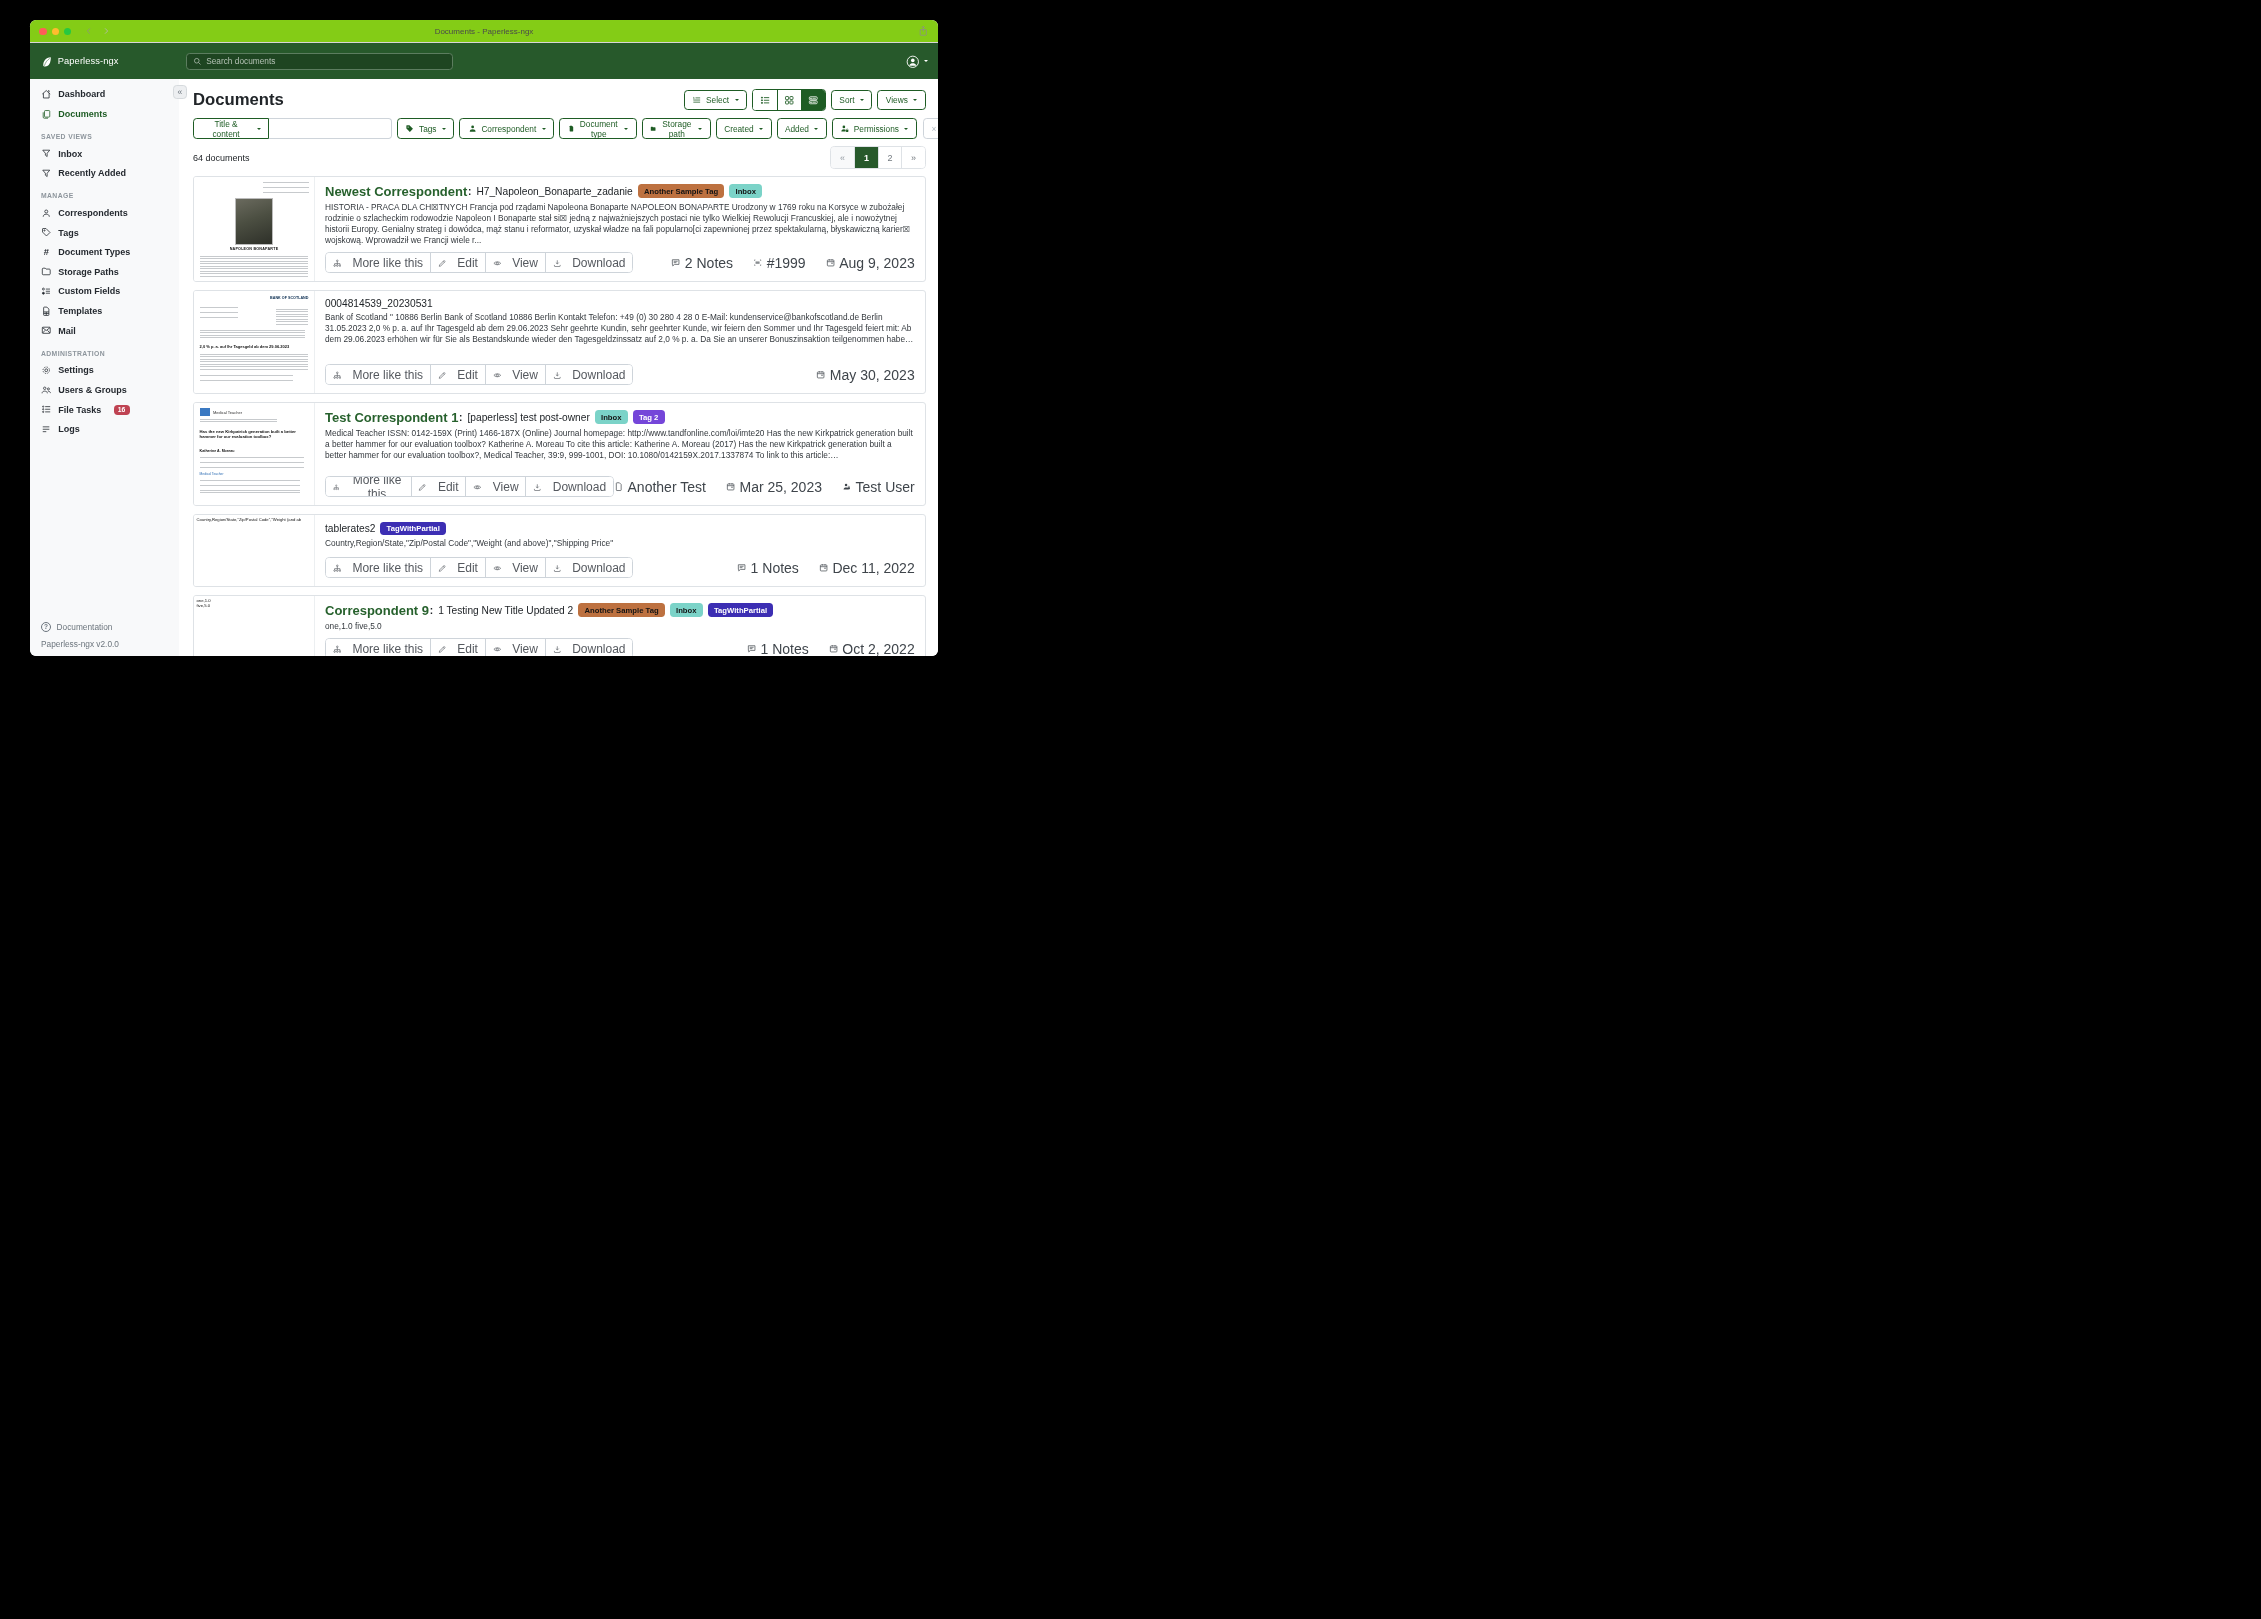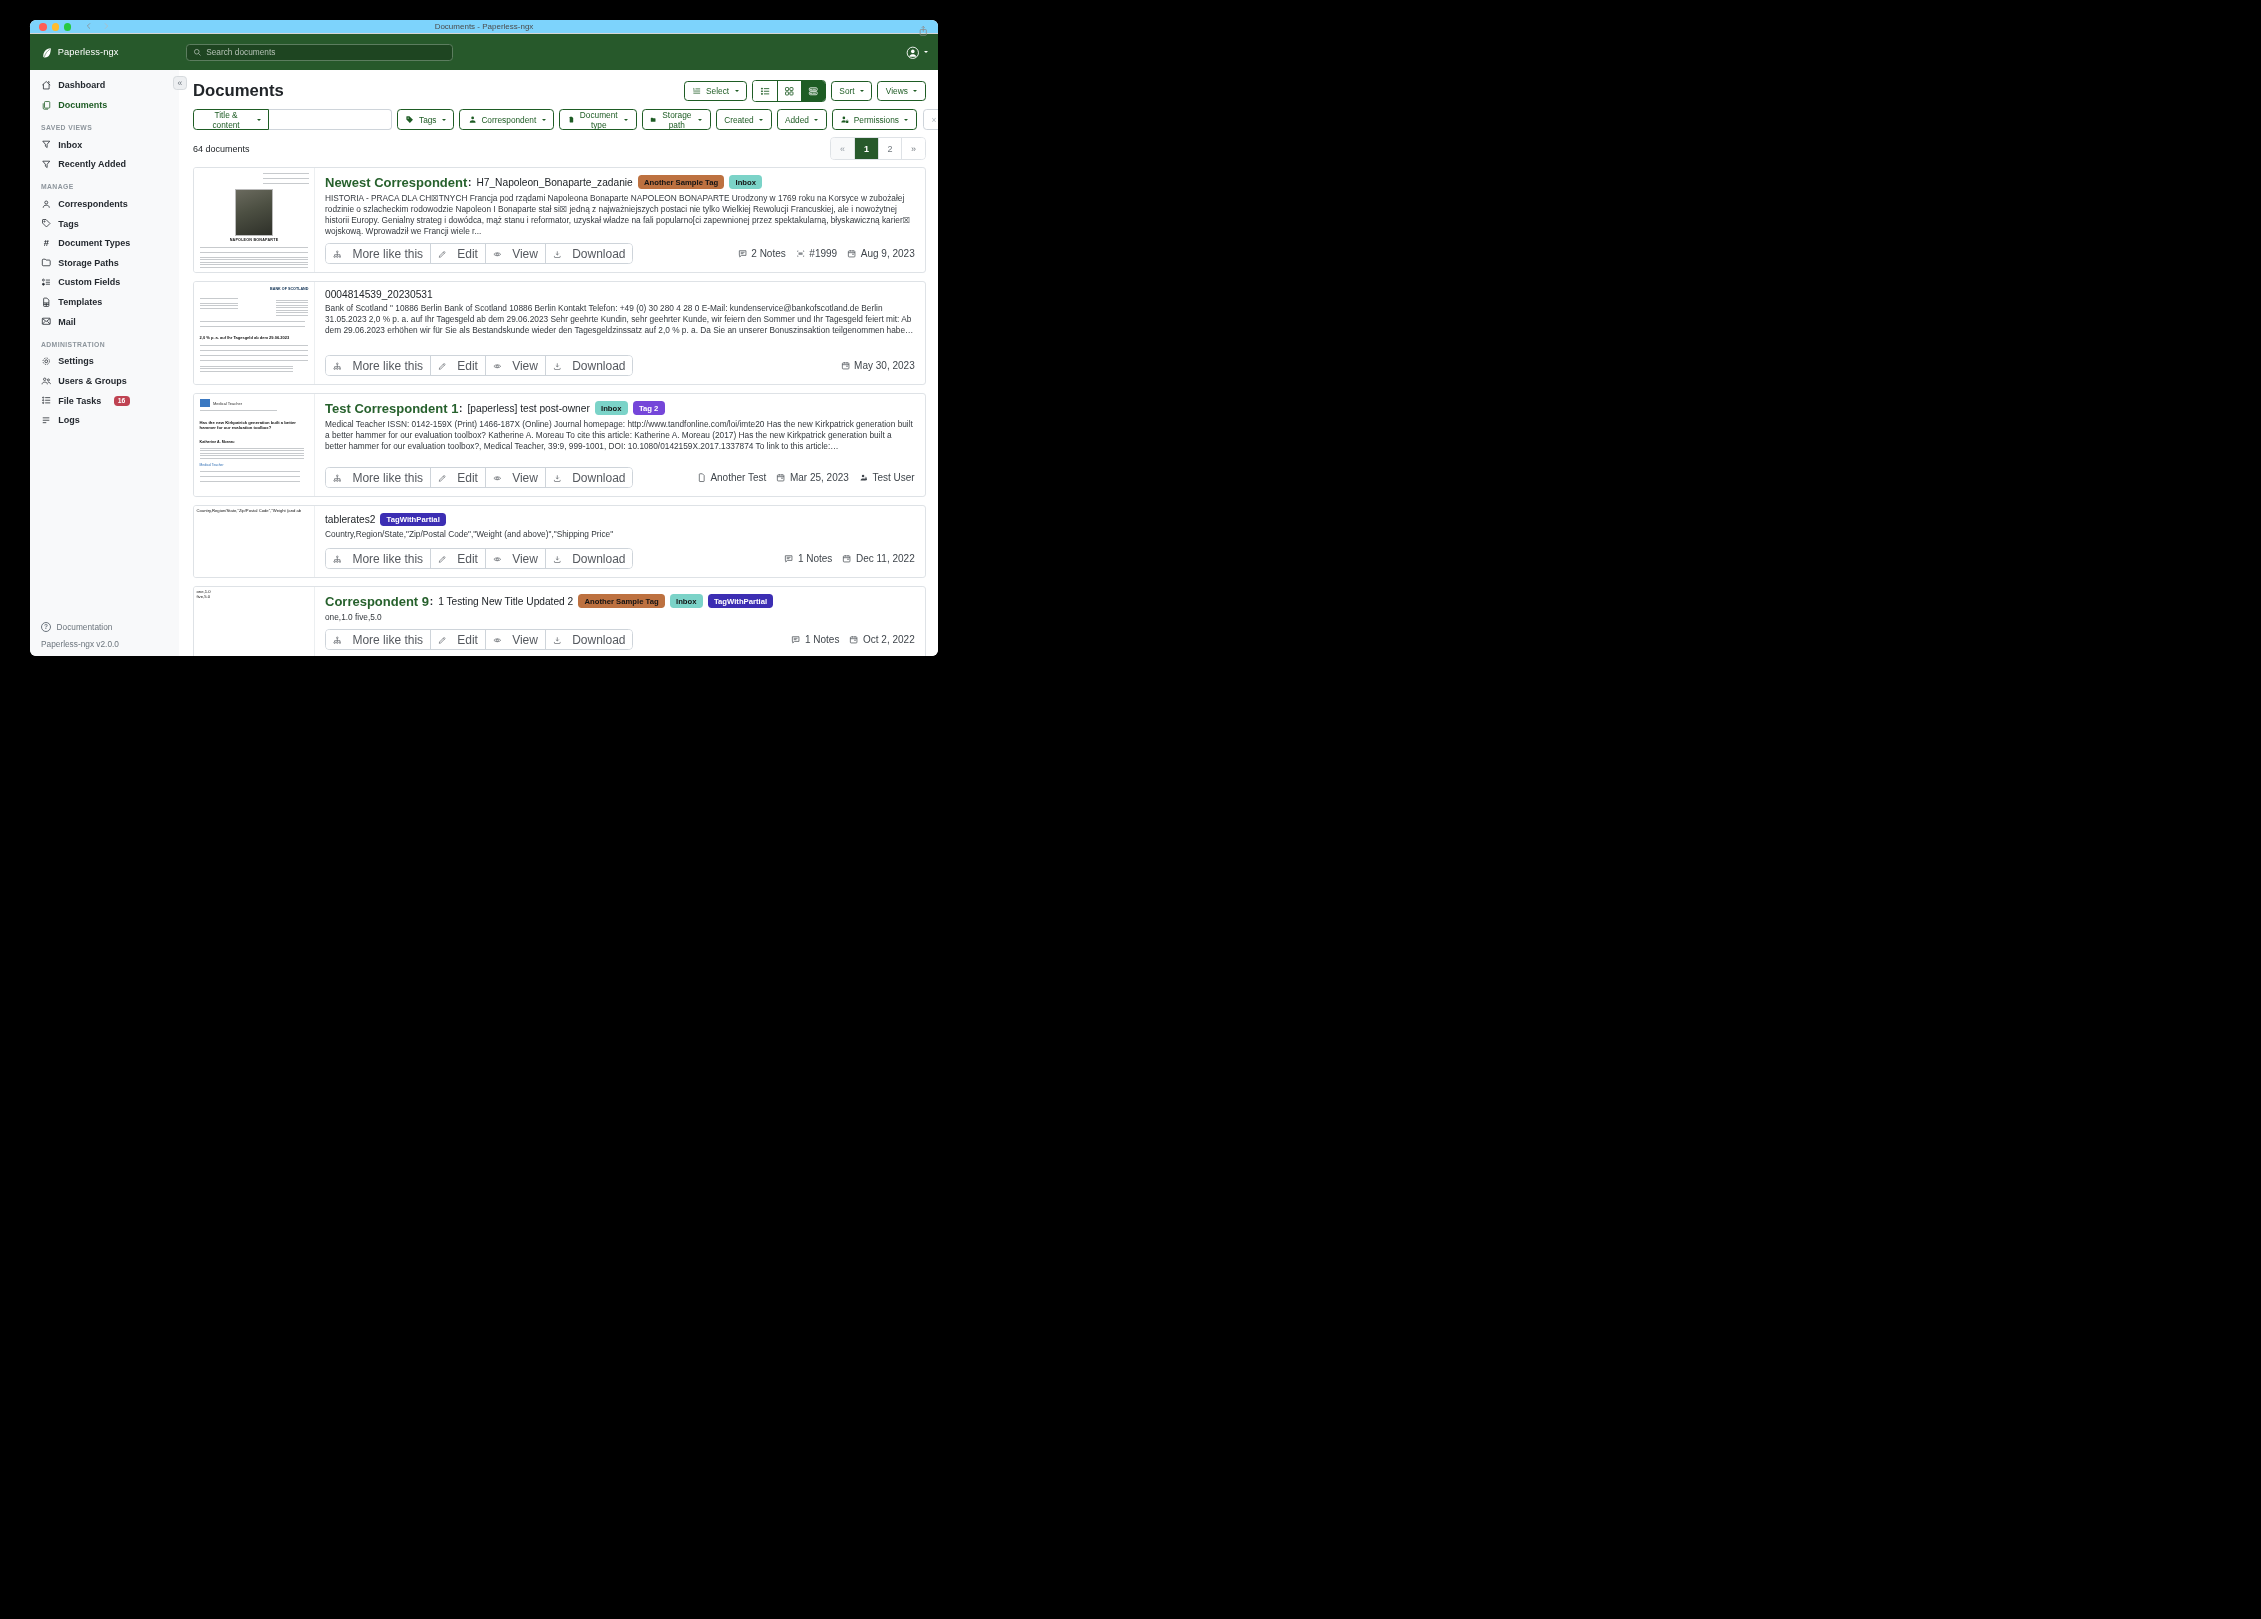--- a/index.html
+++ b/index.html
@@ -1,21 +1,21 @@
 <!DOCTYPE html>
 <html style="font-size:10px"><head>
 <meta charset="utf-8">
 <style>
   *{box-sizing:border-box;margin:0;padding:0}
   html,body{background:#000}
   body{width:968px;height:693px;font-family:"Liberation Sans","DejaVu Sans",sans-serif;-webkit-font-smoothing:antialiased;overflow:hidden}
   .screen{position:relative;width:968px;height:693px;background:#000;overflow:hidden}
   .window{position:absolute;left:30px;top:20.4px;width:908px;height:636px;border-radius:6.2px;overflow:hidden;background:#fff;display:flex;flex-direction:column;box-shadow:0 15.4px 43px rgba(0,0,0,.6)}
   
-  .titlebar{height:14px;background:#7dd3fc;border-bottom:0.6px solid #d8d6d6;display:flex;align-items:center;position:relative;flex:none}
+  .titlebar{height:23px;background:#84cc16;border-bottom:0.6px solid #d8d6d6;display:flex;align-items:center;position:relative;flex:none}
   .lights{display:flex;gap:5px;margin-left:9.3px}
   .light{width:7.4px;height:7.4px;border-radius:50%}
   .light.red{background:#ff5f57}.light.yellow{background:#febc2e}.light.green{background:#28c840}
   .navchev{display:flex;gap:8.6px;margin-left:13.6px;color:#8d8d8d}
   .navchev svg{width:8px;height:8px}
   .navchev .fwd{color:#b9b9b9}
   .tb-title{position:absolute;left:0;right:0;text-align:center;font-size:8px;color:#4b4b4b;pointer-events:none}
   .share{position:absolute;right:10px;top:5px;color:#8d8d8d}
   .share svg{width:10.5px;height:11.7px}
   
@@ -82,21 +82,21 @@
   .tsep{color:#212529;font-weight:700;font-size:10.2px;margin-left:-4.3px}
   .dtitle{color:#212529;font-weight:400;font-size:10.2px;cursor:pointer}
   .tag{font-size:7.7px;font-weight:700;padding:0 6.2px;border-radius:3.7px;white-space:nowrap;flex:none;min-height:13.6px;display:inline-flex;align-items:center;cursor:pointer}
   .preview{font-size:8.3px;line-height:1.34;color:#33383d;overflow:hidden;display:-webkit-box;-webkit-box-orient:vertical;margin-bottom:2.5px}
   .clamp4{-webkit-line-clamp:4}.clamp3{-webkit-line-clamp:3}.clamp1{-webkit-line-clamp:1}
   .frow{margin-top:auto;display:flex;justify-content:space-between;align-items:center}
   .bgroup{display:flex;border:0.6px solid #ced4da;border-radius:4.3px;overflow:hidden}
   .gbtn{display:inline-flex;align-items:center;gap:11px;height:19px;padding:0 6.8px;background:#fff;color:#55595f;font-size:12px;border:none;border-left:0.6px solid #ced4da;cursor:pointer}
   .gbtn:first-child{border-left:none}
   .gbtn svg{width:8.6px;height:8.6px}
-  .meta{display:flex;gap:10px;align-items:center;color:#3f454b;font-size:10px}
+  .meta{display:flex;gap:20px;align-items:center;color:#3f454b;font-size:14px}
   .mitem{display:flex;gap:4.3px;align-items:center;white-space:nowrap}
   .mitem svg{width:9.3px;height:9.3px;flex:none}
   
   .t-lines{position:absolute;background:repeating-linear-gradient(#c7cacd 0 0.9px,transparent 0.9px 2.5px)}
   .tt{position:absolute;color:#111;line-height:1.3}
   .np-portrait{position:absolute;left:41px;top:21px;width:38px;height:47px;background:linear-gradient(160deg,#6a6a5e 0%,#4c4f42 45%,#2e3029 100%);border:0.6px solid #bbb}
   .np-caption{top:70px;left:0;right:0;text-align:center;font-size:3.7px;font-weight:700;letter-spacing:0.2px}
   .bank-brand{top:5.6px;right:5.6px;font-size:3.7px;font-weight:700;color:#0d2f52}
   .bank-high{font-size:4px;font-weight:700;left:5.6px;right:3.7px}
   .med-box{position:absolute;left:5.6px;top:5px;width:10.5px;height:8px;background:#3b79c2}

